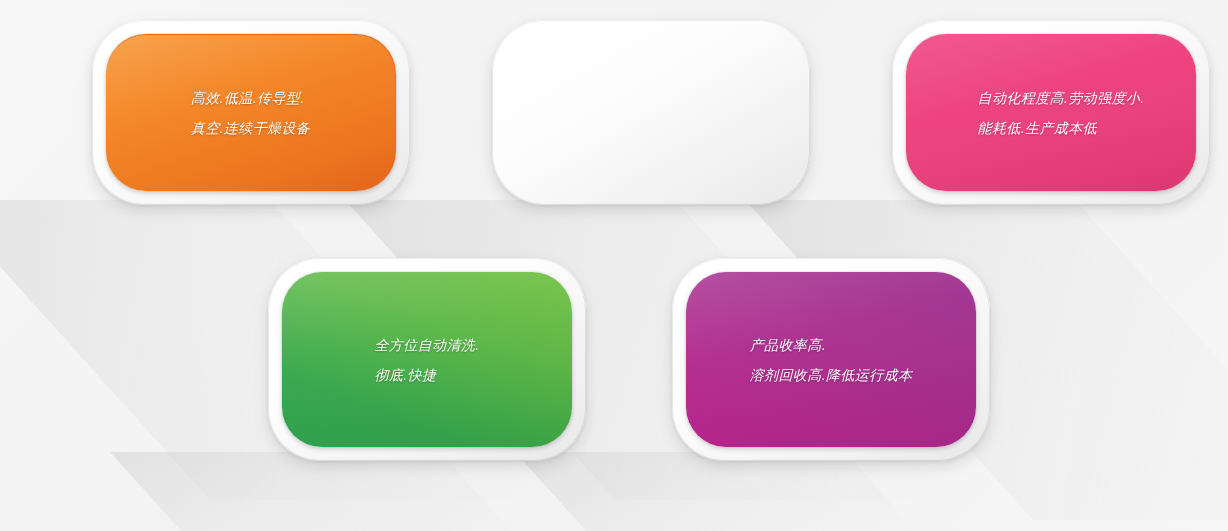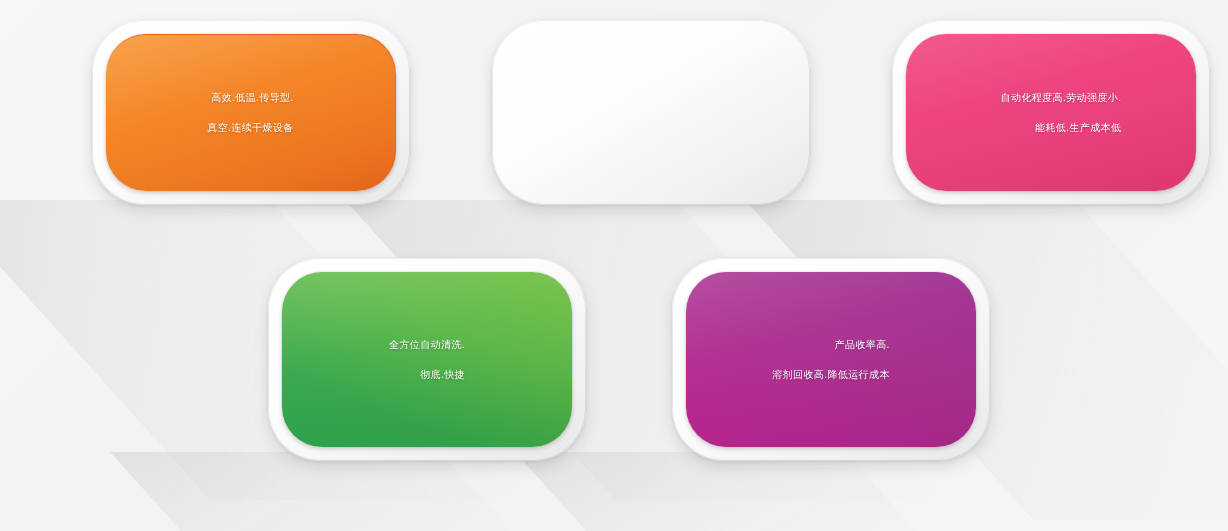--- a/index.html
+++ b/index.html
@@ -90,27 +90,28 @@
                 rgba(255,255,255,0.16) 0%,
                 rgba(255,255,255,0.04) 38%,
                 rgba(0,0,0,0.05) 100%);
     pointer-events: none;
   }
 
   .tile-text {
     position: relative;
     z-index: 2;
     color: #ffffff;
-    font-size: 10px;
+    font-size: 14px;
     line-height: 30px;
-    text-align: right;
+    text-align: left;
     letter-spacing: 0.4px;
     white-space: pre-line;
     text-shadow: 0 1px 2px rgba(0,0,0,0.28);
     padding: 0 14px;
+    font-style: italic;
   }
 
   
   .tile.orange {
     background: linear-gradient(160deg, #f6912c 0%, #f48120 42%, #f4761d 80%, #ef6a1c 100%);
     border-top: 1px solid rgba(224,84,30,0.55);
     border-right: 1px solid rgba(224,84,30,0.45);
   }
   .tile.teal {
     background: linear-gradient(175deg, #0bc7c0 0%, #0cc2bd 50%, #08b4b1 100%);

